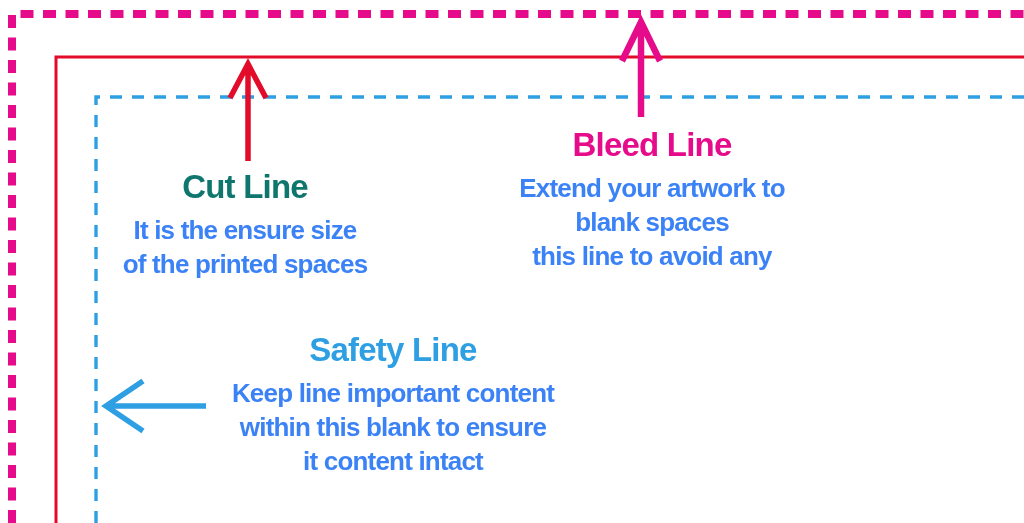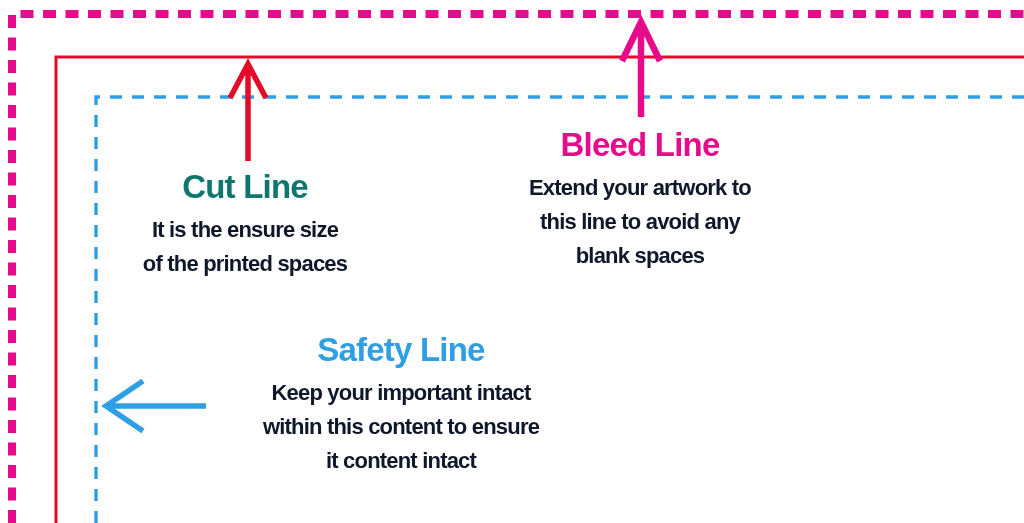--- a/index.html
+++ b/index.html
@@ -22,32 +22,32 @@
   }
   .label .title {
     font-weight: bold;
     font-size: 33px;
     letter-spacing: -0.8px;
     line-height: 38px;
     margin-bottom: 7px;
   }
   .label .desc {
     font-weight: bold;
-    font-size: 22px;
+    font-size: 26px;
     letter-spacing: -0.8px;
     line-height: 34px;
-    color: #0f172a;
+    color: #3b82f6;
   }
   .cut-title    { color: #0f766e; }
   .bleed-title  { color: #E60B8A; }
   .safety-title { color: #2E9FE3; }
 
   .cut-label    { left: 105px; top: 168px; width: 280px; }
-  .bleed-label  { left: 478px; top: 126px; width: 324px; }
-  .safety-label { left: 228px; top: 331px; width: 346px; }
+  .bleed-label  { left: 490px; top: 126px; width: 324px; }
+  .safety-label { left: 220px; top: 331px; width: 346px; }
 </style>
 </head>
 <body>
 
 <div class="canvas">
 
   <svg class="lines-overlay" viewBox="0 0 1024 523" fill="none" xmlns="http://www.w3.org/2000/svg">
 
     <path d="M 12 523 L 12 14 L 1024 14" fill="none" stroke-width="8" stroke-dasharray="13 9.5" stroke="#E60B8A"></path>
 
@@ -64,24 +64,24 @@
 
   <div class="label cut-label">
     <div class="title cut-title">Cut Line</div>
     <div class="desc">It is the ensure size</div>
     <div class="desc">of the printed spaces</div>
   </div>
 
   <div class="label bleed-label">
     <div class="title bleed-title">Bleed Line</div>
     <div class="desc">Extend your artwork to</div>
+    <div class="desc">blank spaces</div>
     <div class="desc">this line to avoid any</div>
-    <div class="desc">blank spaces</div>
   </div>
 
   <div class="label safety-label">
     <div class="title safety-title">Safety Line</div>
-    <div class="desc">Keep your important intact</div>
-    <div class="desc">within this content to ensure</div>
+    <div class="desc">Keep line important content</div>
+    <div class="desc">within this blank to ensure</div>
     <div class="desc">it content intact</div>
   </div>
 
 </div>
 
 </body></html>

